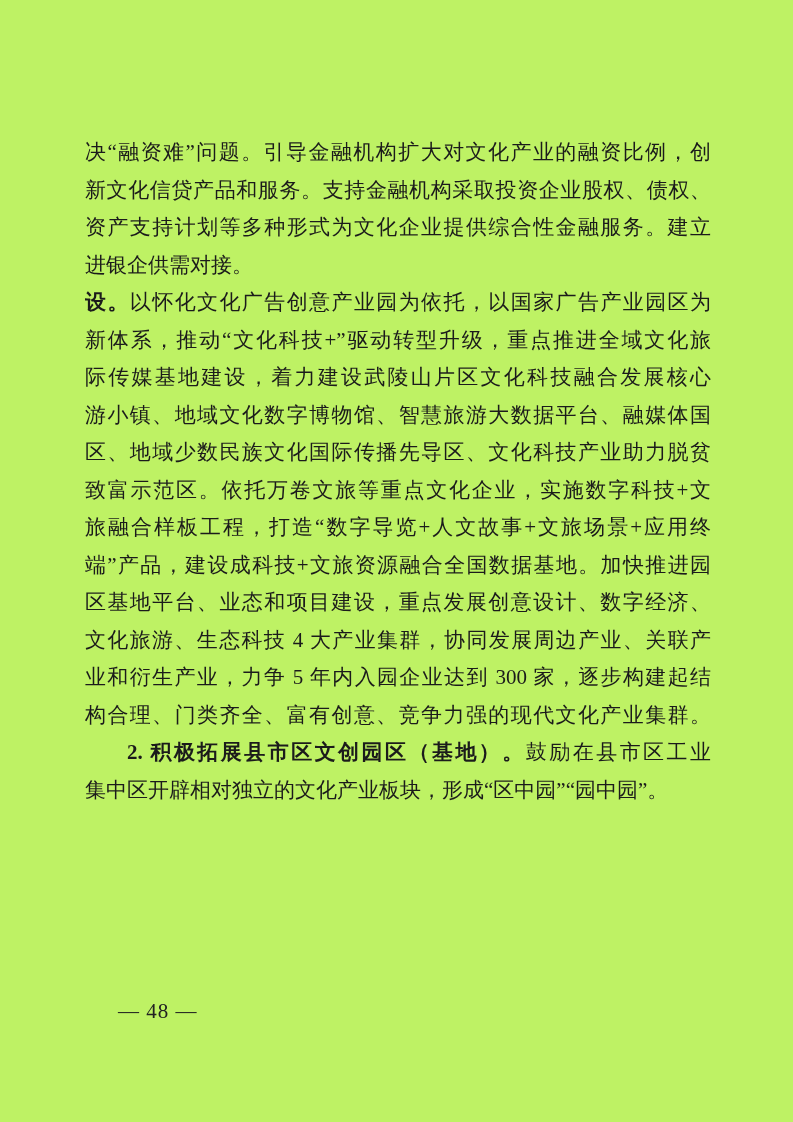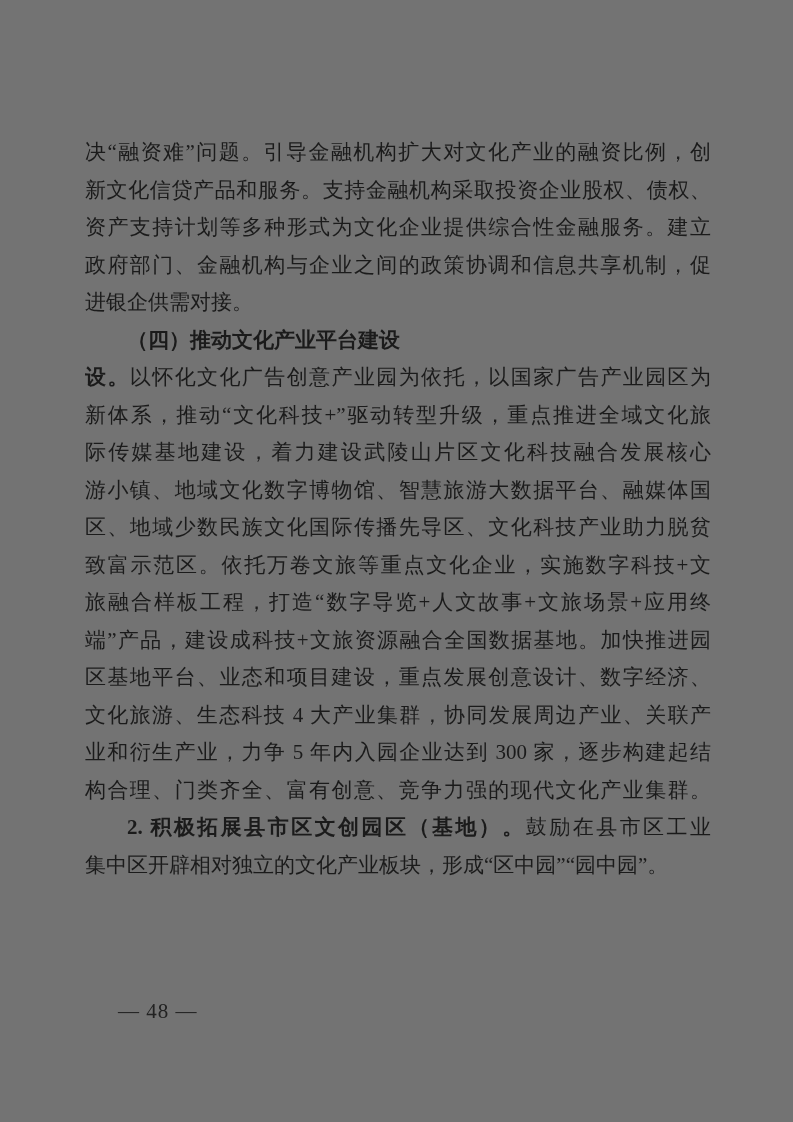--- a/index.html
+++ b/index.html
@@ -4,21 +4,21 @@
 <style>
   html, body {
     margin: 0;
     padding: 0;
     background: #ffffff;
   }
   .page {
     position: relative;
     width: 793px;
     height: 1122px;
-    background: #737373;
+    background: #bef264;
     overflow: hidden;
     font-family: "Liberation Serif", "DejaVu Serif", serif;
     color: #1b1b1b;
   }
   .content {
     position: absolute;
     left: 85px;
     top: 134px;
     width: 626px;
   }
@@ -57,23 +57,21 @@
   }
 </style>
 </head>
 <body>
 
 <div class="page">
   <div class="content">
       <div class="line just"><span>决“融资难”问题。引导金融机构扩大对文化产业的融资比例，创</span></div>
       <div class="line just"><span>新文化信贷产品和服务。支持金融机构采取投资企业股权、债权、</span></div>
       <div class="line just"><span>资产支持计划等多种形式为文化企业提供综合性金融服务。建立</span></div>
-      <div class="line just"><span>政府部门、金融机构与企业之间的政策协调和信息共享机制，促</span></div>
       <div class="line"><span>进银企供需对接。</span></div>
-      <div class="line ind heading"><b>（四）推动文化产业平台建设</b></div>
       <div class="line just"><b>设。</b><span>以怀化文化广告创意产业园为依托，以国家广告产业园区为</span></div>
       <div class="line just"><span>新体系，推动“文化科技+”驱动转型升级，重点推进全域文化旅</span></div>
       <div class="line just"><span>际传媒基地建设，着力建设武陵山片区文化科技融合发展核心</span></div>
       <div class="line just"><span>游小镇、地域文化数字博物馆、智慧旅游大数据平台、融媒体国</span></div>
       <div class="line just"><span>区、地域少数民族文化国际传播先导区、文化科技产业助力脱贫</span></div>
       <div class="line just"><span>致富示范区。依托万卷文旅等重点文化企业，实施数字科技+文</span></div>
       <div class="line just"><span>旅融合样板工程，打造“数字导览+人文故事+文旅场景+应用终</span></div>
       <div class="line just"><span>端”产品，建设成科技+文旅资源融合全国数据基地。加快推进园</span></div>
       <div class="line just"><span>区基地平台、业态和项目建设，重点发展创意设计、数字经济、</span></div>
       <div class="line just"><span>文化旅游、生态科技 4 大产业集群，协同发展周边产业、关联产</span></div>

